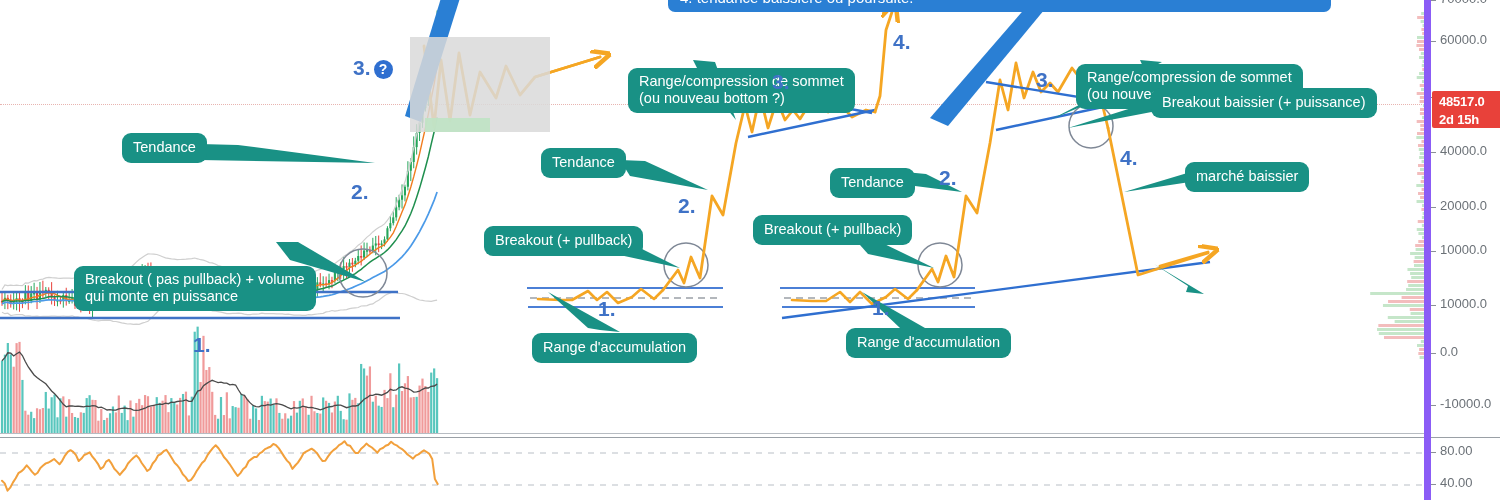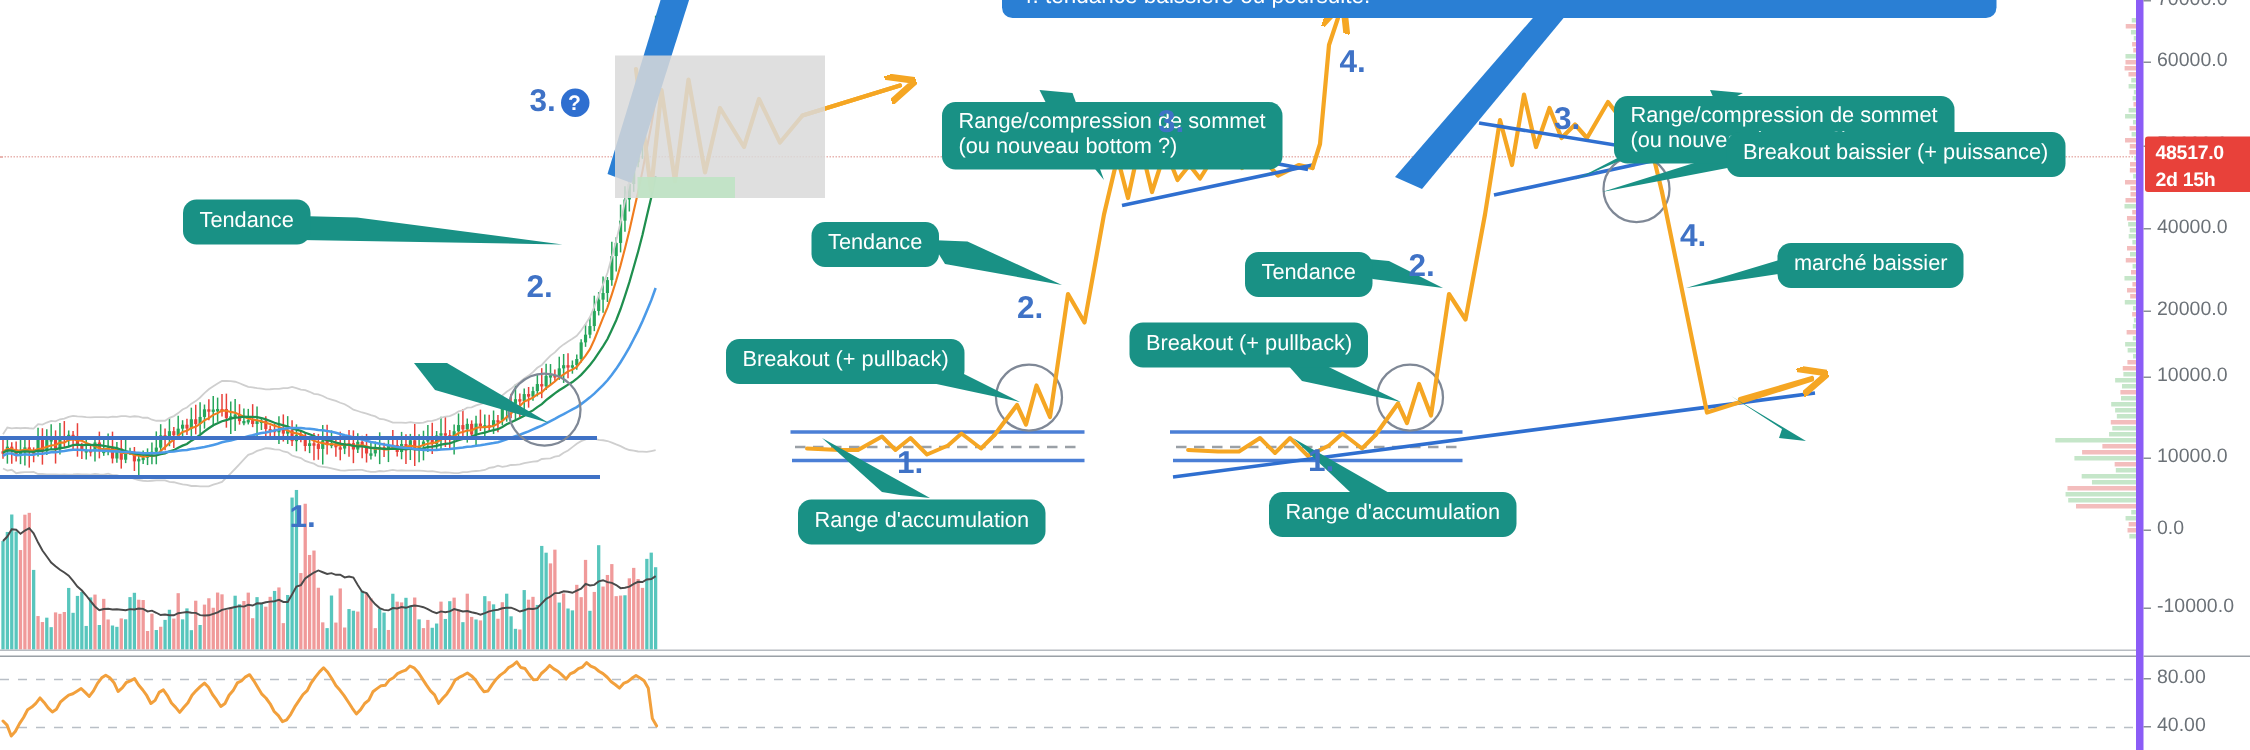--- a/index.html
+++ b/index.html
@@ -14,21 +14,21 @@
   
   .pane { position:absolute; background:#fff; }
   #price-pane  { left:0;   top:0;   width:1424px; height:433px; }
   #osc-pane    { left:0;   top:437px; width:1424px; height:63px; border-top:1px solid #9aa0a6; }
 
   .pane-divider { position:absolute; left:0; top:433px; width:1500px; height:1px; background:#b7bcc2; }
 
   
   #axis {
     position:absolute; left:1424px; top:0; width:76px; height:500px;
-    border-left:5px solid #8b5cf6; background:#fff;
+    border-left:7px solid #8b5cf6; background:#fff;
   }
   .axis-tick {
     position:absolute; left:0; width:76px; height:1px;
   }
   .axis-tick i {
     position:absolute; left:0; top:-0.5px; width:5px; height:1px; background:#8a9096; display:block;
   }
   .axis-tick span {
     position:absolute; left:9px; top:-9px;
     font-size:13px; color:#6b7177; white-space:nowrap;
@@ -733,20 +733,22 @@
       <polygon fill="#199185" points="852,236 872,238 934,268 868,254"></polygon>
       <polygon fill="#199185" points="912,330 932,332 862,292 900,328"></polygon>
       <polygon fill="#199185" points="1140,60 1162,62 1050,120 1148,78"></polygon>
       <polygon fill="#199185" points="1158,92 1176,94 1068,128 1162,110"></polygon>
       <polygon fill="#199185" points="1188,166 1204,168 1124,192 1190,182"></polygon>
       <polygon fill="#199185" points="1186,292 1204,294 1154,264 1188,286"></polygon>
     </svg>
 
     <div class="callout" style="left:122px; top:133px;">Tendance</div>
 
+    <div class="callout two-line" style="left:74px; top:222px;">Breakout ( pas pullback) + volume
+qui monte en puissance</div>
 
     <div class="callout" style="left:541px; top:148px;">Tendance</div>
 
     <div class="callout" style="left:484px; top:226px;">Breakout (+ pullback)</div>
 
     <div class="callout" style="left:532px; top:333px;">Range d'accumulation</div>
 
     <div class="callout two-line" style="left:628px; top:24px;">Range/compression de sommet
 (ou nouveau bottom ?)</div>
 

